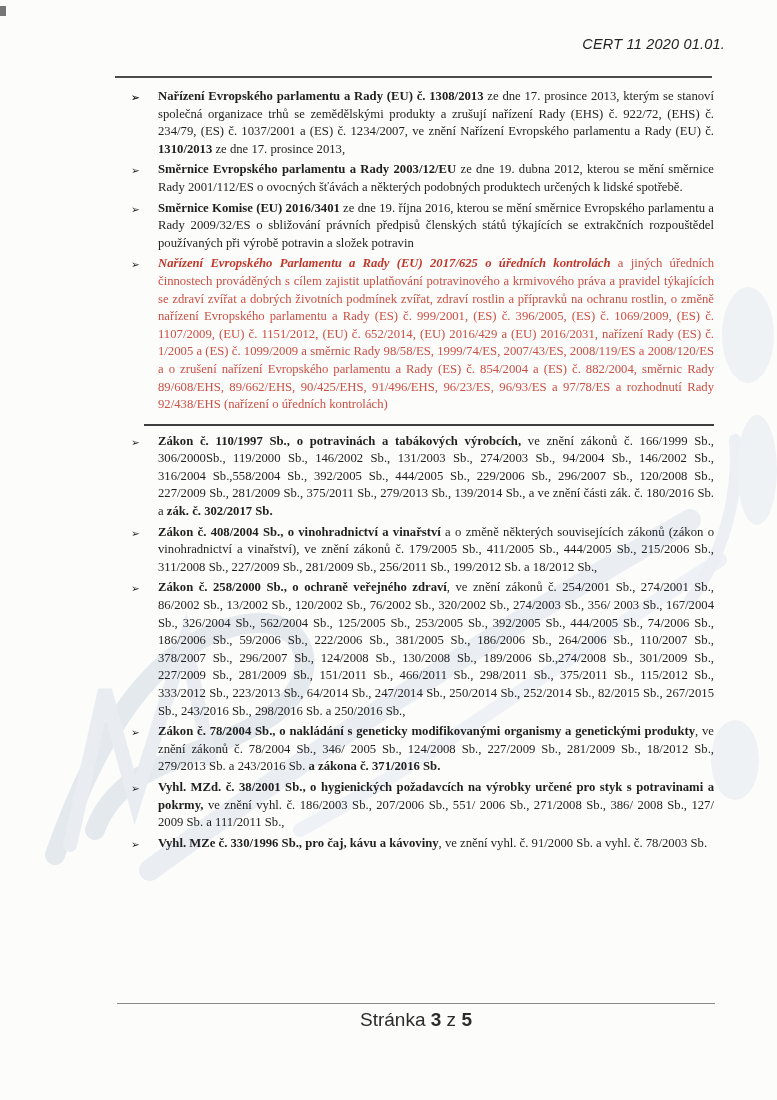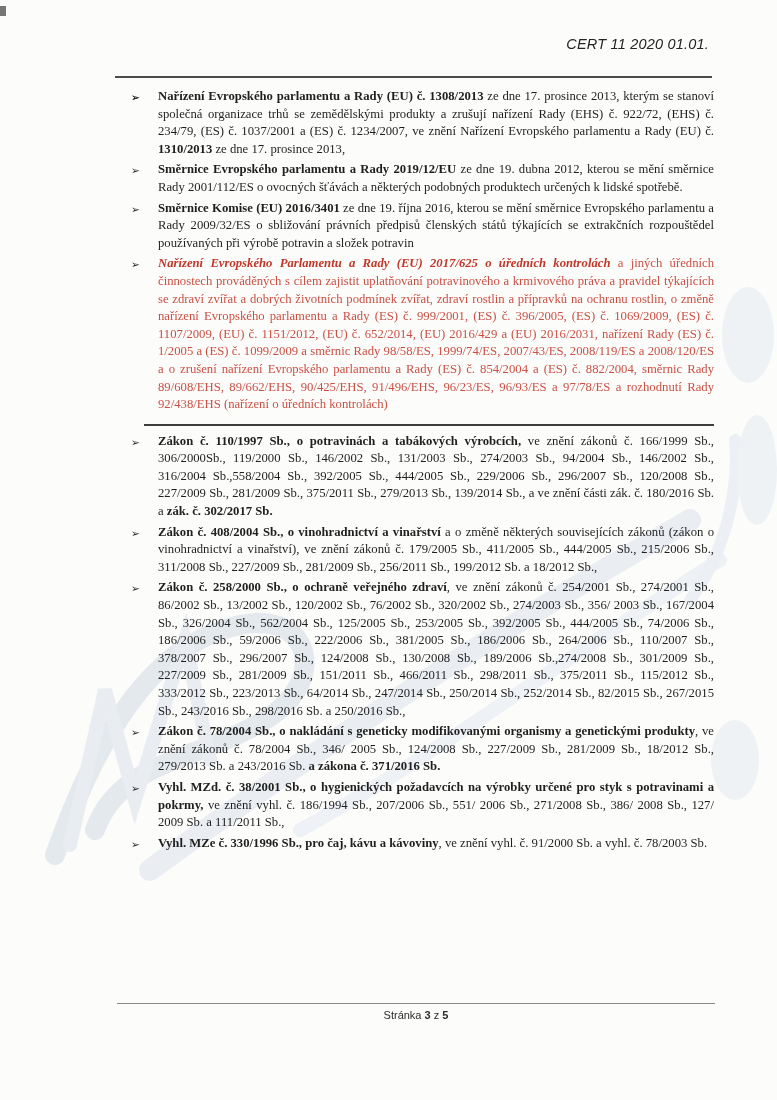--- a/index.html
+++ b/index.html
@@ -9,21 +9,21 @@
     font-family:"Liberation Serif", serif;
     color:#1f1f1f;
   }
   .page{position:absolute;inset:0;}
   .scan-mark-topleft{
     position:absolute;left:0;top:6px;width:6px;height:10px;
     background:#4a4a4a;opacity:.75;
   }
   .watermark{position:absolute;left:0;top:0;pointer-events:none;}
   .header-code{
-    position:absolute;top:36px;right:68px;
+    position:absolute;top:36px;right:52px;
     font-family:"Liberation Sans", sans-serif;
     font-style:italic;font-size:14.5px;color:#242424;letter-spacing:.2px;
   }
   .header-rule{
     position:absolute;top:76px;left:115px;width:597px;height:0;
     border-top:2px solid #4c4c4c;
   }
   .content{
     position:absolute;top:85px;left:130px;width:584px;
   }
@@ -47,21 +47,21 @@
     margin:10px 0 7px 14px;
   }
   .footer-rule{
     position:absolute;top:1003px;left:117px;width:598px;height:0;
     border-top:1.5px solid #8a8a8a;
   }
   .footer-text{
     position:absolute;top:1009px;left:117px;width:598px;
     text-align:center;
     font-family:"Liberation Sans", sans-serif;
-    font-size:11px;color:#2c2c2c;
+    font-size:19px;color:#2c2c2c;
   }
 </style>
 </head>
 <body>
 
 <div class="page">
 
   <svg class="watermark" width="777" height="1100" viewBox="0 0 777 1100" aria-hidden="true">
     <g fill="none" stroke="#e4e9ee" stroke-linecap="round">
       <path d="M55 855 C 110 700, 170 640, 240 625 C 310 610, 330 680, 265 720 C 200 760, 120 760, 95 830" stroke-width="20"></path>
@@ -80,29 +80,29 @@
   <div class="scan-mark-topleft"></div>
 
   <div class="header-code">CERT 11 2020 01.01.</div>
 
   <div class="header-rule"></div>
 
   <div class="content">
     <ol class="list">
         <li class="item"><span class="marker">➢</span></li>
         <li class="item"><span class="marker">➢</span><span><span class="b">Nařízení Evropského parlamentu a Rady (EU) č. 1308/2013</span><span> ze dne 17. prosince 2013, kterým se stanoví společná organizace trhů se zemědělskými produkty a zrušují nařízení Rady (EHS) č. 922/72, (EHS) č. 234/79, (ES) č. 1037/2001 a (ES) č. 1234/2007, ve znění Nařízení Evropského parlamentu a Rady (EU) č. </span><span class="b">1310/2013</span><span> ze dne 17. prosince 2013,</span></span></li>
-        <li class="item"><span class="marker">➢</span><span><span class="b">Směrnice Evropského parlamentu a Rady 2019/12/EU</span><span> ze dne 19. dubna 2012, kterou se mění směrnice Rady 2001/112/ES o ovocných šťávách a některých podobných produktech určených k lidské spotřebě.</span></span></li>
+        <li class="item"><span class="marker">➢</span><span><span class="b">Směrnice Evropského parlamentu a Rady 2003/12/EU</span><span> ze dne 19. dubna 2012, kterou se mění směrnice Rady 2001/112/ES o ovocných šťávách a některých podobných produktech určených k lidské spotřebě.</span></span></li>
         <li class="item"><span class="marker">➢</span><span><span class="b">Směrnice Komise (EU) 2016/3401</span><span> ze dne 19. října 2016, kterou se mění směrnice Evropského parlamentu a Rady 2009/32/ES o sbližování právních předpisů členských států týkajících se extrakčních rozpouštědel používaných při výrobě potravin a složek potravin</span></span></li>
         <li class="item red"><span class="marker">➢</span><span><span class="b">Nařízení Evropského Parlamentu a Rady (EU) 2017/625 o úředních kontrolách</span><span> a jiných úředních činnostech prováděných s cílem zajistit uplatňování potravinového a krmivového práva a pravidel týkajících se zdraví zvířat a dobrých životních podmínek zvířat, zdraví rostlin a přípravků na ochranu rostlin, o změně nařízení Evropského parlamentu a Rady (ES) č. 999/2001, (ES) č. 396/2005, (ES) č. 1069/2009, (ES) č. 1107/2009, (EU) č. 1151/2012, (EU) č. 652/2014, (EU) 2016/429 a (EU) 2016/2031, nařízení Rady (ES) č. 1/2005 a (ES) č. 1099/2009 a směrnic Rady 98/58/ES, 1999/74/ES, 2007/43/ES, 2008/119/ES a 2008/120/ES a o zrušení nařízení Evropského parlamentu a Rady (ES) č. 854/2004 a (ES) č. 882/2004, směrnic Rady 89/608/EHS, 89/662/EHS, 90/425/EHS, 91/496/EHS, 96/23/ES, 96/93/ES a 97/78/ES a rozhodnutí Rady 92/438/EHS (nařízení o úředních kontrolách)</span></span></li>
         <div class="section-divider"></div>
         <li class="item"><span class="marker">➢</span><span><span class="b">Zákon č. 110/1997 Sb., o potravinách a tabákových výrobcích,</span><span> ve znění zákonů č. 166/1999 Sb., 306/2000Sb., 119/2000 Sb., 146/2002 Sb., 131/2003 Sb., 274/2003 Sb., 94/2004 Sb., 146/2002 Sb., 316/2004 Sb.,558/2004 Sb., 392/2005 Sb., 444/2005 Sb., 229/2006 Sb., 296/2007 Sb., 120/2008 Sb., 227/2009 Sb., 281/2009 Sb., 375/2011 Sb., 279/2013 Sb., 139/2014 Sb., a ve znění části zák. č. 180/2016 Sb. a </span><span class="b">zák. č. 302/2017 Sb.</span></span></li>
         <li class="item"><span class="marker">➢</span><span><span class="b">Zákon č. 408/2004 Sb., o vinohradnictví a vinařství</span><span> a o změně některých souvisejících zákonů (zákon o vinohradnictví a vinařství), ve znění zákonů č. 179/2005 Sb., 411/2005 Sb., 444/2005 Sb., 215/2006 Sb., 311/2008 Sb., 227/2009 Sb., 281/2009 Sb., 256/2011 Sb., 199/2012 Sb. a 18/2012 Sb.,</span></span></li>
         <li class="item"><span class="marker">➢</span><span><span class="b">Zákon č. 258/2000 Sb., o ochraně veřejného zdraví</span><span>, ve znění zákonů č. 254/2001 Sb., 274/2001 Sb., 86/2002 Sb., 13/2002 Sb., 120/2002 Sb., 76/2002 Sb., 320/2002 Sb., 274/2003 Sb., 356/ 2003 Sb., 167/2004 Sb., 326/2004 Sb., 562/2004 Sb., 125/2005 Sb., 253/2005 Sb., 392/2005 Sb., 444/2005 Sb., 74/2006 Sb., 186/2006 Sb., 59/2006 Sb., 222/2006 Sb., 381/2005 Sb., 186/2006 Sb., 264/2006 Sb., 110/2007 Sb., 378/2007 Sb., 296/2007 Sb., 124/2008 Sb., 130/2008 Sb., 189/2006 Sb.,274/2008 Sb., 301/2009 Sb., 227/2009 Sb., 281/2009 Sb., 151/2011 Sb., 466/2011 Sb., 298/2011 Sb., 375/2011 Sb., 115/2012 Sb., 333/2012 Sb., 223/2013 Sb., 64/2014 Sb., 247/2014 Sb., 250/2014 Sb., 252/2014 Sb., 82/2015 Sb., 267/2015 Sb., 243/2016 Sb., 298/2016 Sb. a 250/2016 Sb.,</span></span></li>
         <li class="item"><span class="marker">➢</span><span><span class="b">Zákon č. 78/2004 Sb., o nakládání s geneticky modifikovanými organismy a genetickými produkty</span><span>, ve znění zákonů č. 78/2004 Sb., 346/ 2005 Sb., 124/2008 Sb., 227/2009 Sb., 281/2009 Sb., 18/2012 Sb., 279/2013 Sb. a 243/2016 Sb. </span><span class="b">a zákona č. 371/2016 Sb.</span></span></li>
-        <li class="item"><span class="marker">➢</span><span><span class="b">Vyhl. MZd. č. 38/2001 Sb., o hygienických požadavcích na výrobky určené pro styk s potravinami a pokrmy,</span><span> ve znění vyhl. č. 186/1994 Sb., 207/2006 Sb., 551/ 2006 Sb., 271/2008 Sb., 386/ 2008 Sb., 127/ 2009 Sb. a 111/2011 Sb.,</span></span></li>
+        <li class="item"><span class="marker">➢</span><span><span class="b">Vyhl. MZd. č. 38/2001 Sb., o hygienických požadavcích na výrobky určené pro styk s potravinami a pokrmy,</span><span> ve znění vyhl. č. 186/2003 Sb., 207/2006 Sb., 551/ 2006 Sb., 271/2008 Sb., 386/ 2008 Sb., 127/ 2009 Sb. a 111/2011 Sb.,</span></span></li>
         <li class="item"><span class="marker">➢</span><span><span class="b">Vyhl. MZe č. 330/1996 Sb., pro čaj, kávu a kávoviny</span><span>, ve znění vyhl. č. 91/2000 Sb. a vyhl. č. 78/2003 Sb.</span></span></li>
       </ol>
   </div>
 
   <div class="footer-rule"></div>
   <div class="footer-text"><span>Stránka </span><span class="b">3</span><span> z </span><span class="b">5</span></div>
 
 </div>
 
 </body></html>

